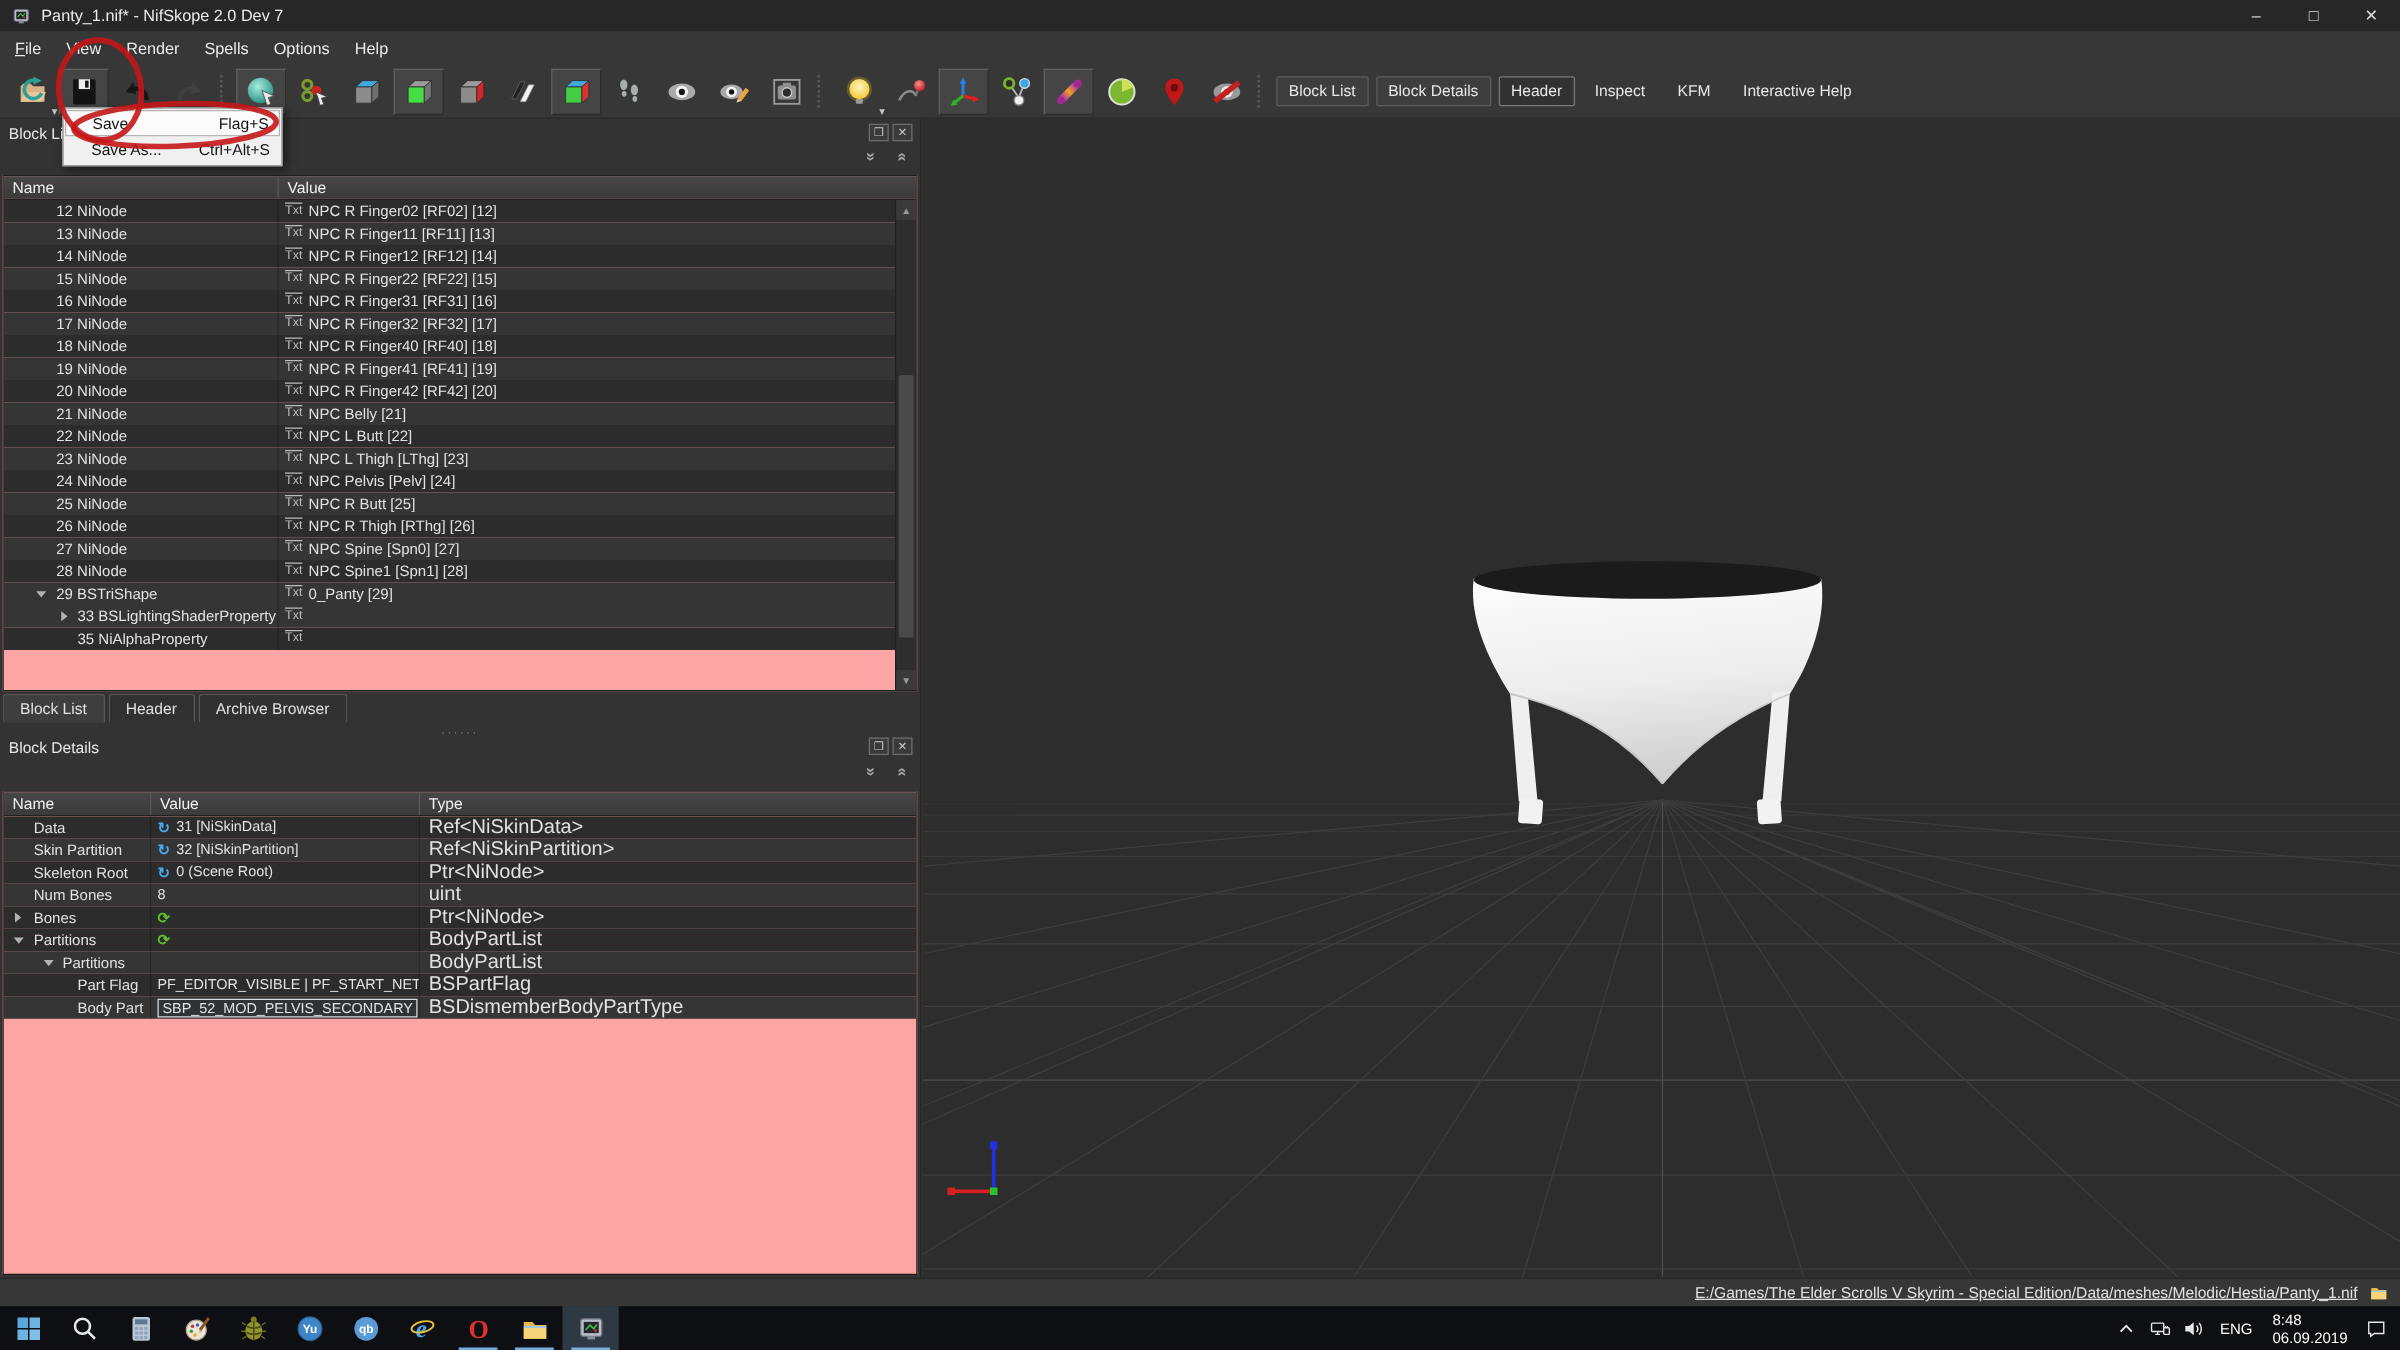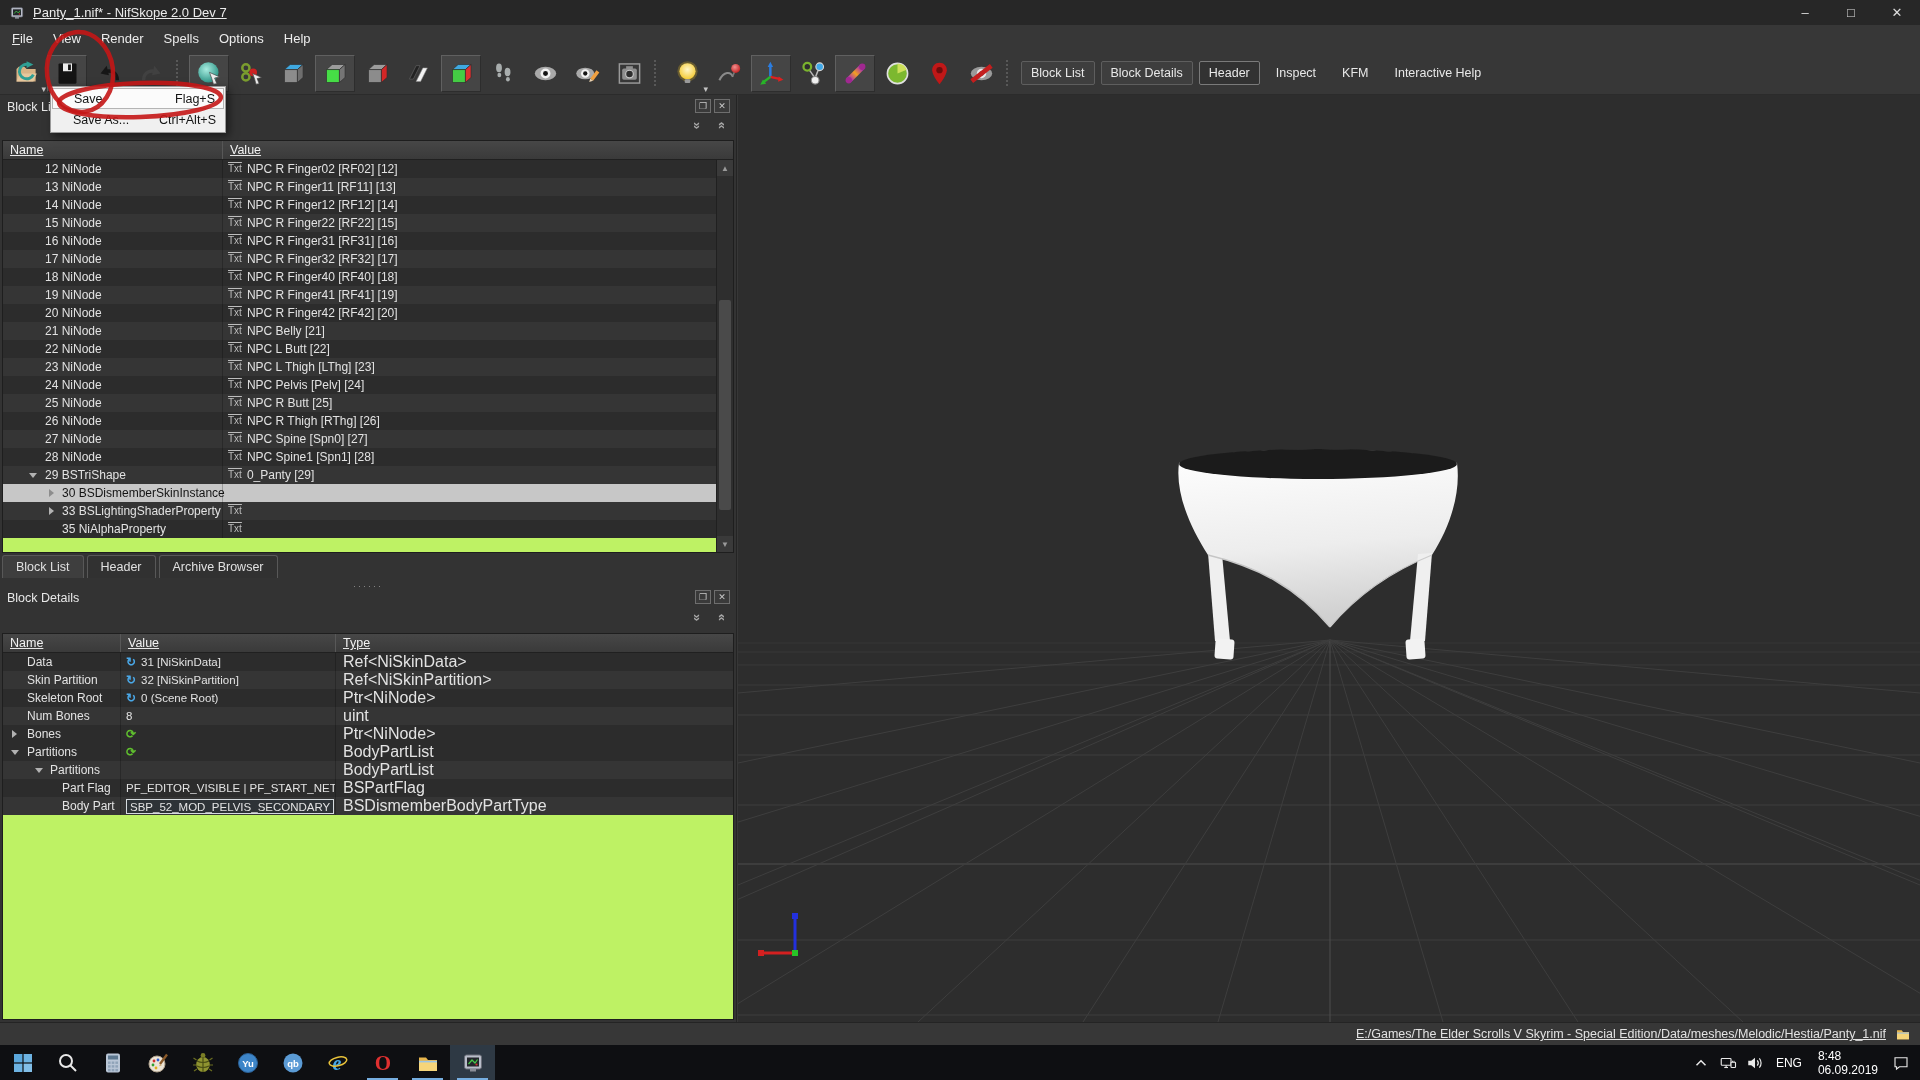--- a/index.html
+++ b/index.html
@@ -7,21 +7,21 @@
   .screen{position:relative;width:1920px;height:1080px;overflow:hidden;
     font-family:"Liberation Sans",sans-serif;color:#e6e6e6;background:#373737;
     -webkit-user-select:none;user-select:none;}
   svg{display:block;}
   .hiddefs{position:absolute;width:0;height:0;overflow:hidden;}
 
   
   .titlebar{position:absolute;left:0;top:0;right:0;height:25px;background:#272727;
     display:flex;align-items:center;}
   .app-ico{width:16px;height:16px;margin:0 8px 0 9px;}
-  .tb-title{font-size:13px;color:#ececec;text-decoration:underline;}
+  .tb-title{font-size:13px;color:#ececec;}
   .win-ctls{margin-left:auto;display:flex;height:100%;}
   .wbtn{width:46px;display:flex;align-items:center;justify-content:center;
     font-size:13px;color:#dcdcdc;}
 
   
   .menubar{position:absolute;top:25px;left:0;right:0;height:27px;background:#373737;
     display:flex;align-items:center;padding-left:2px;}
   .mitem{display:inline-block;padding:4px 10px;font-size:13px;color:#ececec;}
   .mitem:first-child::first-letter{text-decoration:underline;}
 
@@ -46,21 +46,21 @@
     border-right:1px solid #242424;}
   .pane-title{position:absolute;left:7px;font-size:12.5px;color:#e8e8e8;}
   .pane-btns{position:absolute;display:flex;gap:3px;}
   .pbtn{width:16px;height:14px;border:1px solid #6e6e6e;color:#c8c8c8;font-size:9px;
     display:flex;align-items:center;justify-content:center;background:#3a3a3a;line-height:1;}
   .chevs{position:absolute;display:flex;gap:16px;}
   .chev{color:#a8a8a8;font-size:13px;font-weight:bold;line-height:1;display:inline-block;}
   .chev.down{transform:rotate(90deg);}
   .chev.up{transform:rotate(-90deg);}
 
-  .dtable{position:absolute;left:2px;right:2px;background:#bef264;border:1px solid #1e1e1e;text-decoration:underline;}
+  .dtable{position:absolute;left:2px;right:2px;background:#fca5a5;border:1px solid #1e1e1e;}
   .thead{display:flex;height:19px;background:linear-gradient(#474747,#3a3a3a);
     color:#f2f2f2;font-size:12.5px;align-items:center;border-bottom:1px solid #202020;}
   .thead .hc{padding-left:7px;border-right:1px solid #585858;height:100%;display:flex;align-items:center;}
   .thead .hc:last-child{border-right:none;}
 
   
   .bl-table{top:45px;height:413px;}
   .hc1{width:220px;} .hc2{flex:1;}
   .bl-rows{position:absolute;top:19px;left:0;right:17px;bottom:0;overflow:hidden;}
   .row{display:flex;height:18px;font-size:12px;color:#e2e2e2;align-items:center;}
@@ -705,30 +705,20 @@
     </div>
   </div>
           <div class="row f-txt arrow-down odd">
     <div class="cell c1">
       <span class="tri"></span>
       <span class="nm">29 BSTriShape</span>
     </div>
     <div class="cell c2">
       <span class="txtico">Txt</span>
       <span class="val">0_Panty [29]</span>
-    </div>
-  </div>
-          <div class="row f-selected ind1 arrow-right even">
-    <div class="cell c1">
-      <span class="tri"></span>
-      <span class="nm">30 BSDismemberSkinInstance</span>
-    </div>
-    <div class="cell c2">
-
-      <span class="val"></span>
     </div>
   </div>
           <div class="row f-txt ind1 arrow-right odd">
     <div class="cell c1">
       <span class="tri"></span>
       <span class="nm">33 BSLightingShaderProperty</span>
     </div>
     <div class="cell c2">
       <span class="txtico">Txt</span>
       <span class="val"></span>

